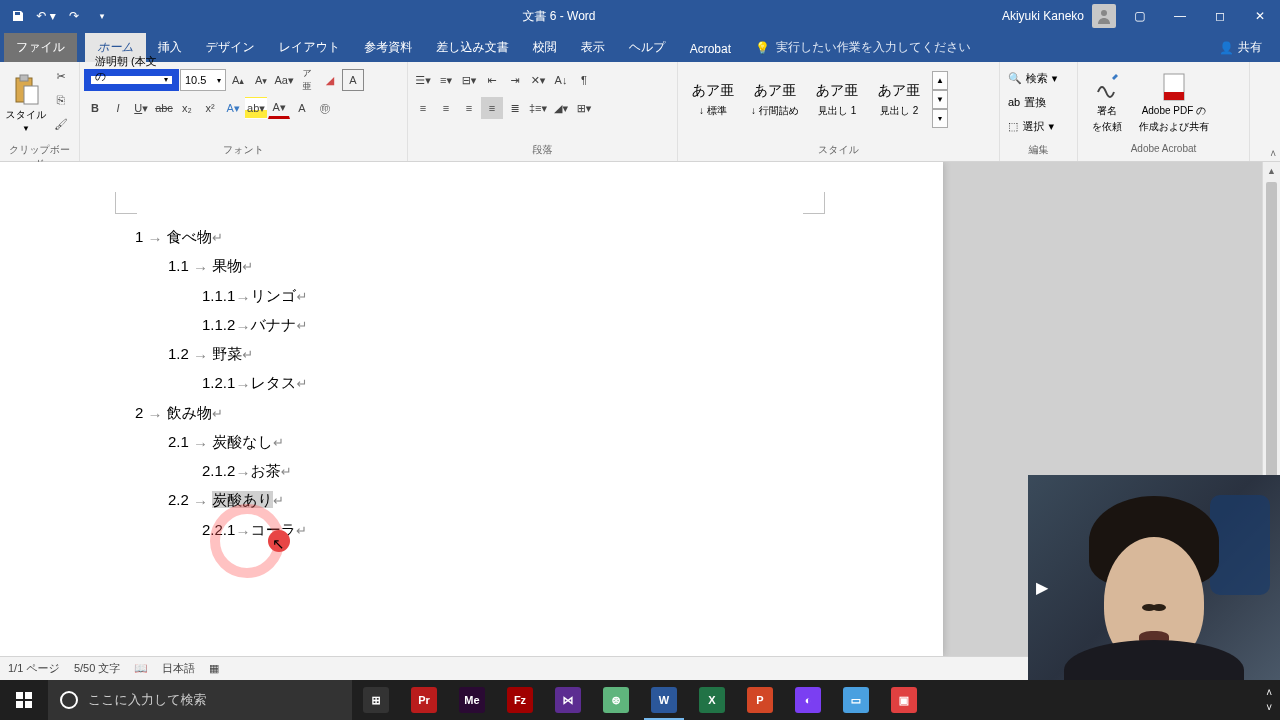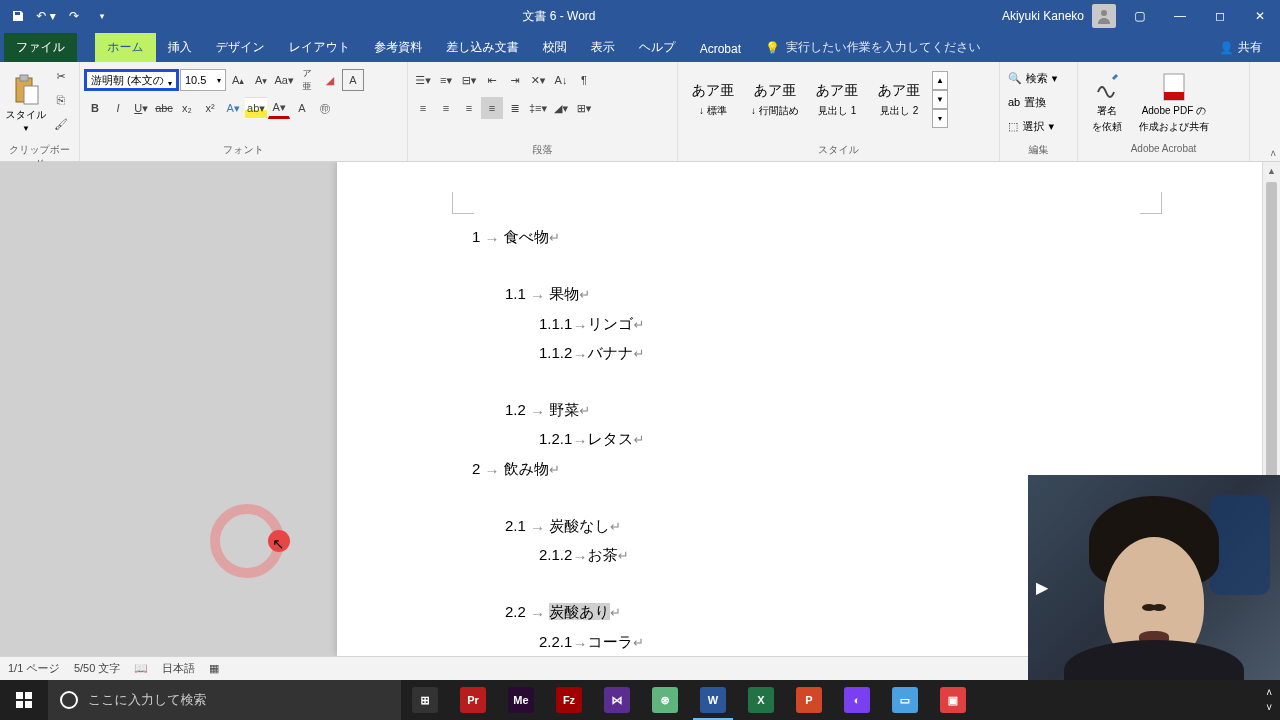--- a/index.html
+++ b/index.html
@@ -11,81 +11,81 @@
 .qat-btn { width: 24px; height: 24px; display: flex; align-items: center; justify-content: center; color: #fff; cursor: pointer; }
 .titlebar-title { flex: 1; text-align: center; }
 .titlebar-user { display: flex; align-items: center; gap: 8px; padding: 0 4px; }
 .user-avatar { width: 24px; height: 24px; background: #c8c8c8; border-radius: 2px; display: flex; align-items: center; justify-content: center; }
 .win-btns { display: flex; }
 .win-btn { width: 40px; height: 32px; display: flex; align-items: center; justify-content: center; color: #fff; cursor: pointer; }
 
 
 .ribbon-tabs { height: 30px; background: #2b579a; display: flex; align-items: flex-end; padding: 0 4px; color: #fff; font-size: 12px; }
 .tab { padding: 6px 12px; cursor: pointer; }
-.tab.active { background: #bef264; color: #2b579a; }
-.tab.file { background: #14532d; margin-right: 18px; }
+.tab.active { background: #e5e5e5; color: #2b579a; font-style: italic; }
+.tab.file { background: #737373; margin-right: 8px; }
 .tellme { display: flex; align-items: center; gap: 6px; padding: 6px 12px; color: #e0e8f4; }
 .share { margin-left: auto; padding: 6px 14px; display: flex; align-items: center; gap: 4px; }
 
 
 .ribbon { height: 100px; background: #f3f3f3; border-bottom: 1px solid #d4d4d4; display: flex; position: relative; }
 .group { border-right: 1px solid #e0e0e0; display: flex; flex-direction: column; padding: 3px 4px 0; }
 .group-content { flex: 1; display: flex; align-items: flex-start; gap: 2px; }
 .group-label { height: 18px; font-size: 10px; color: #666; text-align: center; position: relative; }
 
 .big-btn { display: flex; flex-direction: column; align-items: center; justify-content: center; width: 44px; height: 76px; cursor: pointer; font-size: 10px; gap: 2px; }
 .small-btn { width: 22px; height: 22px; display: flex; align-items: center; justify-content: center; cursor: pointer; font-size: 11px; color: #444; border: 1px solid transparent; }
 .btn-col { display: flex; flex-direction: column; gap: 2px; }
 .btn-row { display: flex; gap: 1px; align-items: center; }
 
-.font-name { width: 95px; height: 22px; border: 3px solid #1d4ed8; background: #fff; font-size: 11px; padding: 0 4px; display: flex; align-items: flex-end; justify-content: space-between; }
+.font-name { width: 95px; height: 22px; border: 7px solid #1d4ed8; background: #fff; font-size: 11px; padding: 0 4px; display: flex; align-items: flex-end; justify-content: space-between; }
 .font-size { width: 46px; height: 22px; border: 1px solid #ababab; background: #fff; font-size: 11px; padding: 0 4px; display: flex; align-items: center; justify-content: space-between; }
 
 .style-item { width: 62px; height: 58px; border: 1px solid transparent; display: flex; flex-direction: column; align-items: center; justify-content: center; cursor: pointer; font-size: 10px; gap: 4px; }
 .style-preview { font-size: 14px; font-family: "Yu Mincho", serif; }
 .style-scroll { display: flex; flex-direction: column; width: 16px; }
 .style-scroll-btn { height: 19px; border: 1px solid #ababab; background: #fdfdfd; font-size: 8px; display: flex; align-items: center; justify-content: center; cursor: pointer; }
 
 .edit-item { height: 22px; display: flex; align-items: center; gap: 4px; font-size: 11px; padding: 0 4px; cursor: pointer; }
 .collapse-btn { position: absolute; right: 4px; bottom: 2px; font-size: 10px; color: #666; cursor: pointer; }
 
 
-.doc-area { position: absolute; top: 162px; left: 0; right: 0; bottom: 64px; background: #d0d0d0; display: flex; justify-content: flex-end; overflow: hidden; }
+.doc-area { position: absolute; top: 162px; left: 0; right: 0; bottom: 64px; background: #d0d0d0; display: flex; justify-content: flex-start; overflow: hidden; }
 .page { width: 943px; background: #fff; box-shadow: 0 0 8px rgba(0,0,0,0.2); position: relative; padding: 60px 120px 20px 120px; }
 .margin-mark { position: absolute; width: 22px; height: 22px; }
 .margin-mark.tl { top: 30px; left: 115px; border-left: 1px solid #c0c0c0; border-bottom: 1px solid #c0c0c0; }
 .margin-mark.tr { top: 30px; right: 118px; border-right: 1px solid #c0c0c0; border-bottom: 1px solid #c0c0c0; }
 
 .doc-body { font-family: "Yu Mincho", "游明朝", serif; font-size: 15px; line-height: 1.95; color: #000; }
 .doc-line { white-space: pre; }
 .pmark { color: #888; font-size: 13px; }
 .arrow { color: #888; }
 .l1 { padding-left: 15px; }
-.l2 { padding-left: 48px; margin-top: 28px; }
+.l2 { padding-left: 48px; }
 .l3 { padding-left: 82px; }
 .highlight { background: #d0d0d0; }
 
 .scrollbar-v { position: absolute; right: 0; top: 162px; bottom: 64px; width: 18px; background: #f0f0f0; border-left: 1px solid #dadada; }
 .sb-btn { height: 18px; display: flex; align-items: center; justify-content: center; font-size: 9px; color: #666; cursor: pointer; }
 .sb-thumb { position: absolute; left: 3px; right: 3px; top: 20px; height: 300px; background: #c2c2c2; border-radius: 2px; }
 
 
 .click-ring { position: absolute; width: 74px; height: 74px; border: 10px solid rgba(255,80,80,0.35); border-radius: 50%; left: 210px; top: 504px; pointer-events: none; }
 .click-dot { position: absolute; width: 22px; height: 22px; background: #e84545; border-radius: 50%; left: 268px; top: 530px; pointer-events: none; }
 .cursor-arrow { position: absolute; left: 272px; top: 535px; font-size: 15px; pointer-events: none; z-index: 10; color:#000;}
 
 
 .statusbar { position: absolute; left: 0; right: 0; bottom: 40px; height: 24px; background: #f3f3f3; border-top: 1px solid #d4d4d4; display: flex; align-items: center; font-size: 11px; color: #444; padding: 0 8px; gap: 14px; }
 .status-right { margin-left: auto; display: flex; align-items: center; gap: 6px; }
 .view-btn { width: 20px; height: 18px; display: flex; align-items: center; justify-content: center; cursor: pointer; font-size: 11px; }
 
 
 .taskbar { position: absolute; left: 0; right: 0; bottom: 0; height: 40px; background: #1f1f1f; display: flex; align-items: center; }
 .task-start { width: 48px; height: 40px; display: flex; align-items: center; justify-content: center; color: #fff; cursor: pointer; }
-.task-search { display: flex; align-items: center; background: #333; height: 40px; width: 353px; color: #ccc; font-size: 13px; gap: 10px; padding: 0 12px; }
+.task-search { display: flex; align-items: center; background: #333; height: 40px; width: 304px; color: #ccc; font-size: 13px; gap: 10px; padding: 0 12px; }
 .task-icons { display: flex; align-items: center; }
 .task-icon { width: 48px; height: 40px; display: flex; align-items: center; justify-content: center; cursor: pointer; position: relative; }
 .task-icon.active::after { content: ""; position: absolute; bottom: 0; left: 4px; right: 4px; height: 2px; background: #76b9ed; }
 .app-sq { width: 26px; height: 26px; border-radius: 3px; display: flex; align-items: center; justify-content: center; font-size: 11px; font-weight: bold; color: #fff; }
 .tray { margin-left: auto; display: flex; flex-direction: column; align-items: center; color: #fff; font-size: 10px; padding: 0 8px; gap:4px;}
 
 
 .webcam { position: absolute; right: 0; bottom: 40px; width: 252px; height: 205px; background: linear-gradient(135deg, #3a4a5a 0%, #2a3240 50%, #4a5868 100%); z-index: 50; overflow: hidden; }
 .webcam-face { position: absolute; left: 50%; top: 30%; transform: translateX(-50%); width: 100px; height: 130px; background: #d8b89a; border-radius: 50% 50% 45% 45%; }
 .webcam-hair { position: absolute; left: 50%; top: 10%; transform: translateX(-50%); width: 130px; height: 90px; background: #1a1410; border-radius: 55% 55% 30% 30%; }

